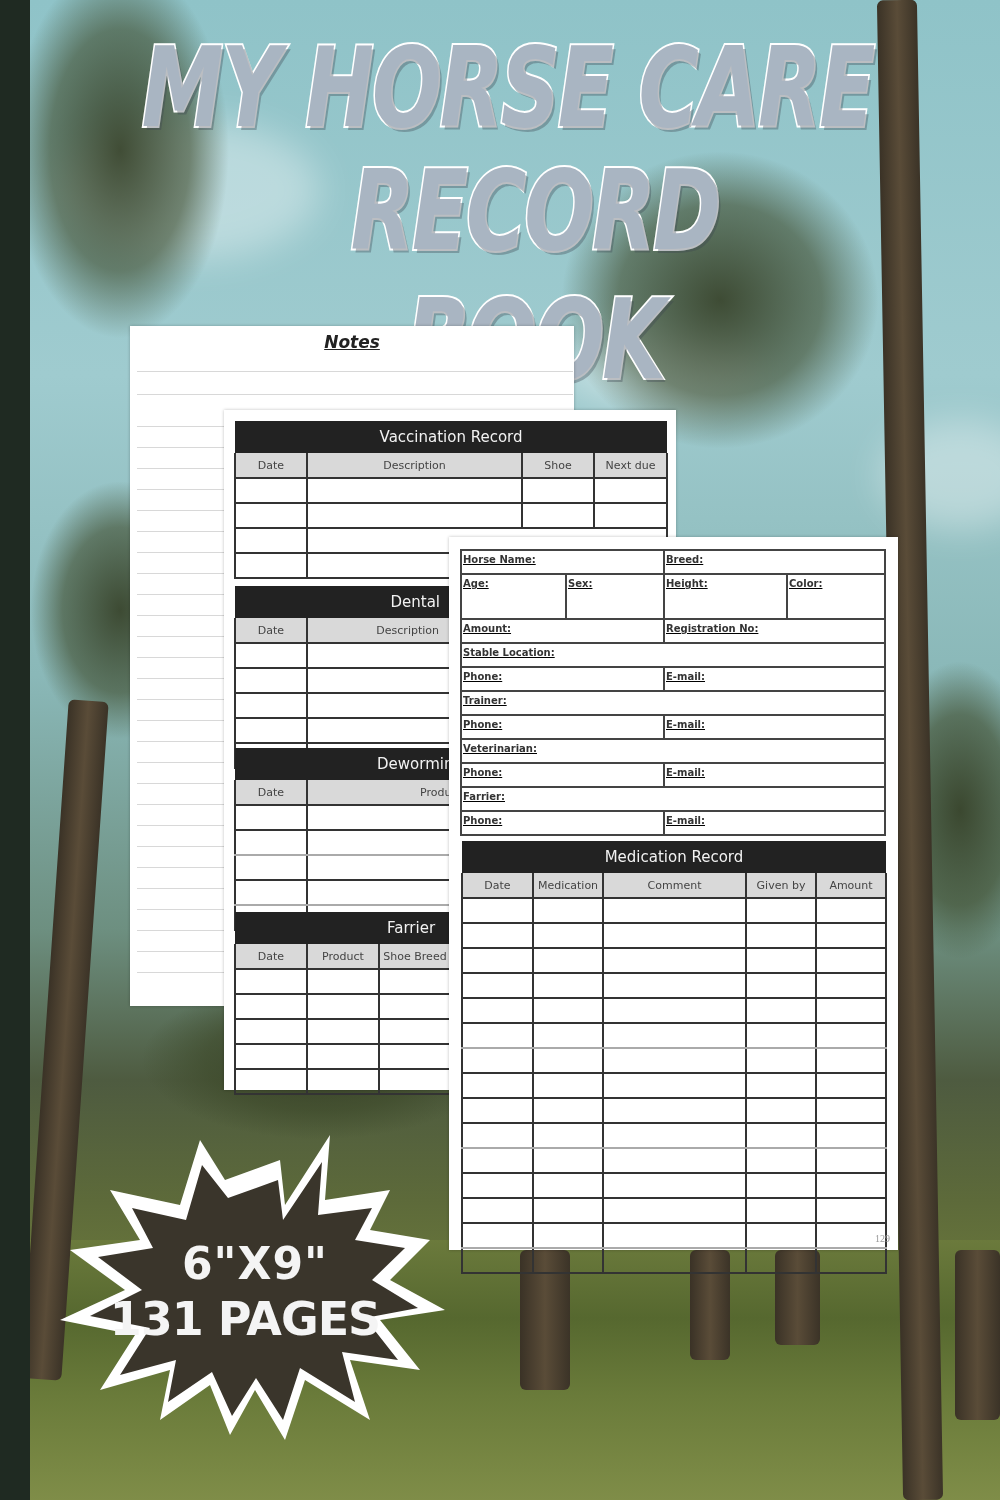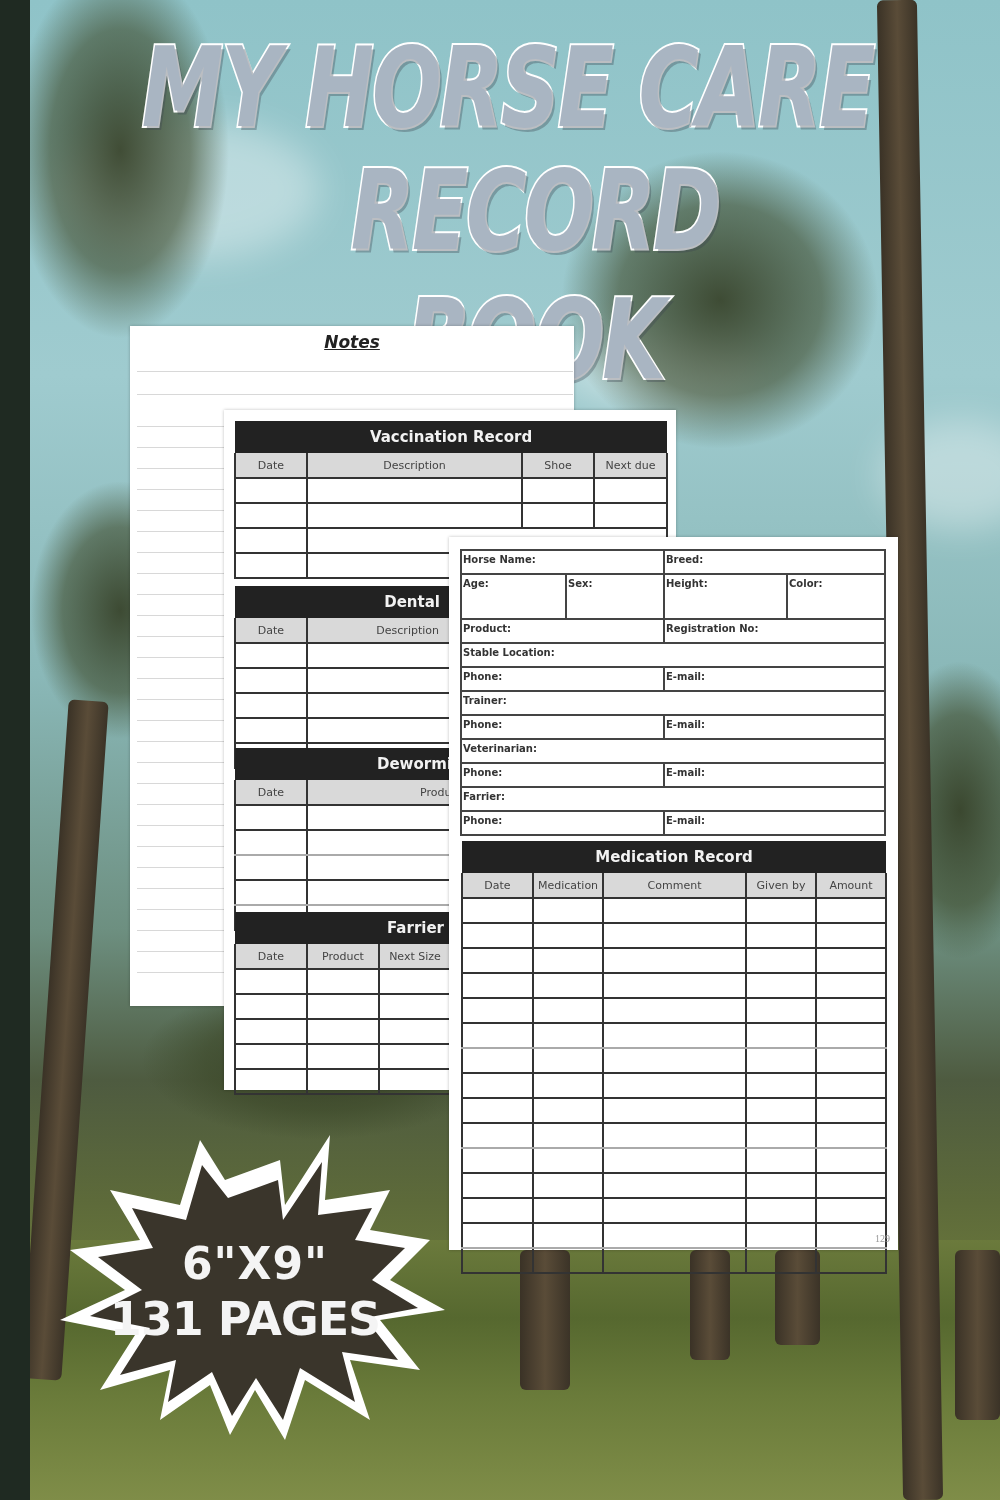--- a/index.html
+++ b/index.html
@@ -20,21 +20,21 @@
 
   .page{position:absolute;background:#fff;box-shadow:0 0 3px rgba(0,0,0,0.25);z-index:4;}
   .notes{left:130px;top:326px;width:444px;height:680px;}
   .notes-title{position:absolute;left:0;right:0;top:6px;text-align:center;font-size:17px;font-weight:bold;font-style:italic;color:#222;text-decoration:underline;}
   .nline{position:absolute;left:7px;height:1px;background:#d8d8d8;}
 
   .vac{left:224px;top:410px;width:452px;height:680px;z-index:6;}
   .med{left:449px;top:537px;width:449px;height:713px;z-index:7;}
 
   table{border-collapse:collapse;table-layout:fixed;}
-  .band{background:#222;color:#f2f2f2;font-weight:bold;font-size:15px;text-align:center;height:30px;}
+  .band{background:#222;color:#f2f2f2;font-weight:normal;font-size:15px;text-align:center;height:30px;}
   .hdr td{background:#d9d9d9;font-size:11px;color:#444;text-align:center;height:22px;border:2px solid #333;border-top:none;}
   .rec td{border:2px solid #333;height:21px;}
   .rec td.lt{border-bottom-color:#aaa;}
   .info td{border:2px solid #444;font-size:10px;font-weight:bold;color:#333;vertical-align:top;padding:3px 1px 0 1px;height:19px;}
   .pnum{position:absolute;right:8px;bottom:6px;font-size:10px;color:#999;font-family:Liberation Serif, serif;}
 
   .badge{position:absolute;left:50px;top:1120px;width:410px;height:330px;z-index:8;}
   .badge-text{position:absolute;left:0;right:0;text-align:center;color:#f4f4f4;font-weight:bold;font-family:"DejaVu Sans",sans-serif;}
 </style>
 </head>
@@ -220,21 +220,21 @@
           <col style="width:72px">
           <col>
         </colgroup>
       <tbody>
           <tr>
             <td colspan="4" class="band" style="text-align:left;padding-left:152px;">Farrier</td>
           </tr>
       <tr class="hdr">
         <td>Date</td>
         <td>Product</td>
-        <td>Next Size</td>
+        <td>Shoe Breed</td>
         <td></td>
       </tr>
       <tr class="rec">
             <td></td>
             <td></td>
             <td></td>
             <td></td>
           </tr>
       <tr class="rec">
             <td></td>
@@ -258,40 +258,40 @@
             <td></td>
             <td></td>
             <td></td>
             <td></td>
           </tr>
     </tbody>
       </table>
   </div>
 
   <div class="page med">
-    <table class="info" style="position:absolute;left:11px;top:12px;width:426px;">
+    <table class="info" style="position:absolute;left:11px;top:12px;width:426px;text-decoration:underline;">
       <colgroup>
           <col style="width:105px">
           <col style="width:98px">
           <col style="width:123px">
           <col>
         </colgroup>
       <tbody>
           <tr>
             <td colspan="2">Horse Name:</td>
             <td colspan="2">Breed:</td>
           </tr>
       <tr>
             <td style="height:40px">Age:</td>
             <td>Sex:</td>
             <td>Height:</td>
             <td>Color:</td>
           </tr>
       <tr>
-            <td colspan="2">Product:</td>
+            <td colspan="2">Amount:</td>
             <td colspan="2">Registration No:</td>
           </tr>
       <tr>
             <td colspan="4">Stable Location:</td>
           </tr>
       <tr>
             <td colspan="2">Phone:</td>
             <td colspan="2">E-mail:</td>
           </tr>
       <tr>

